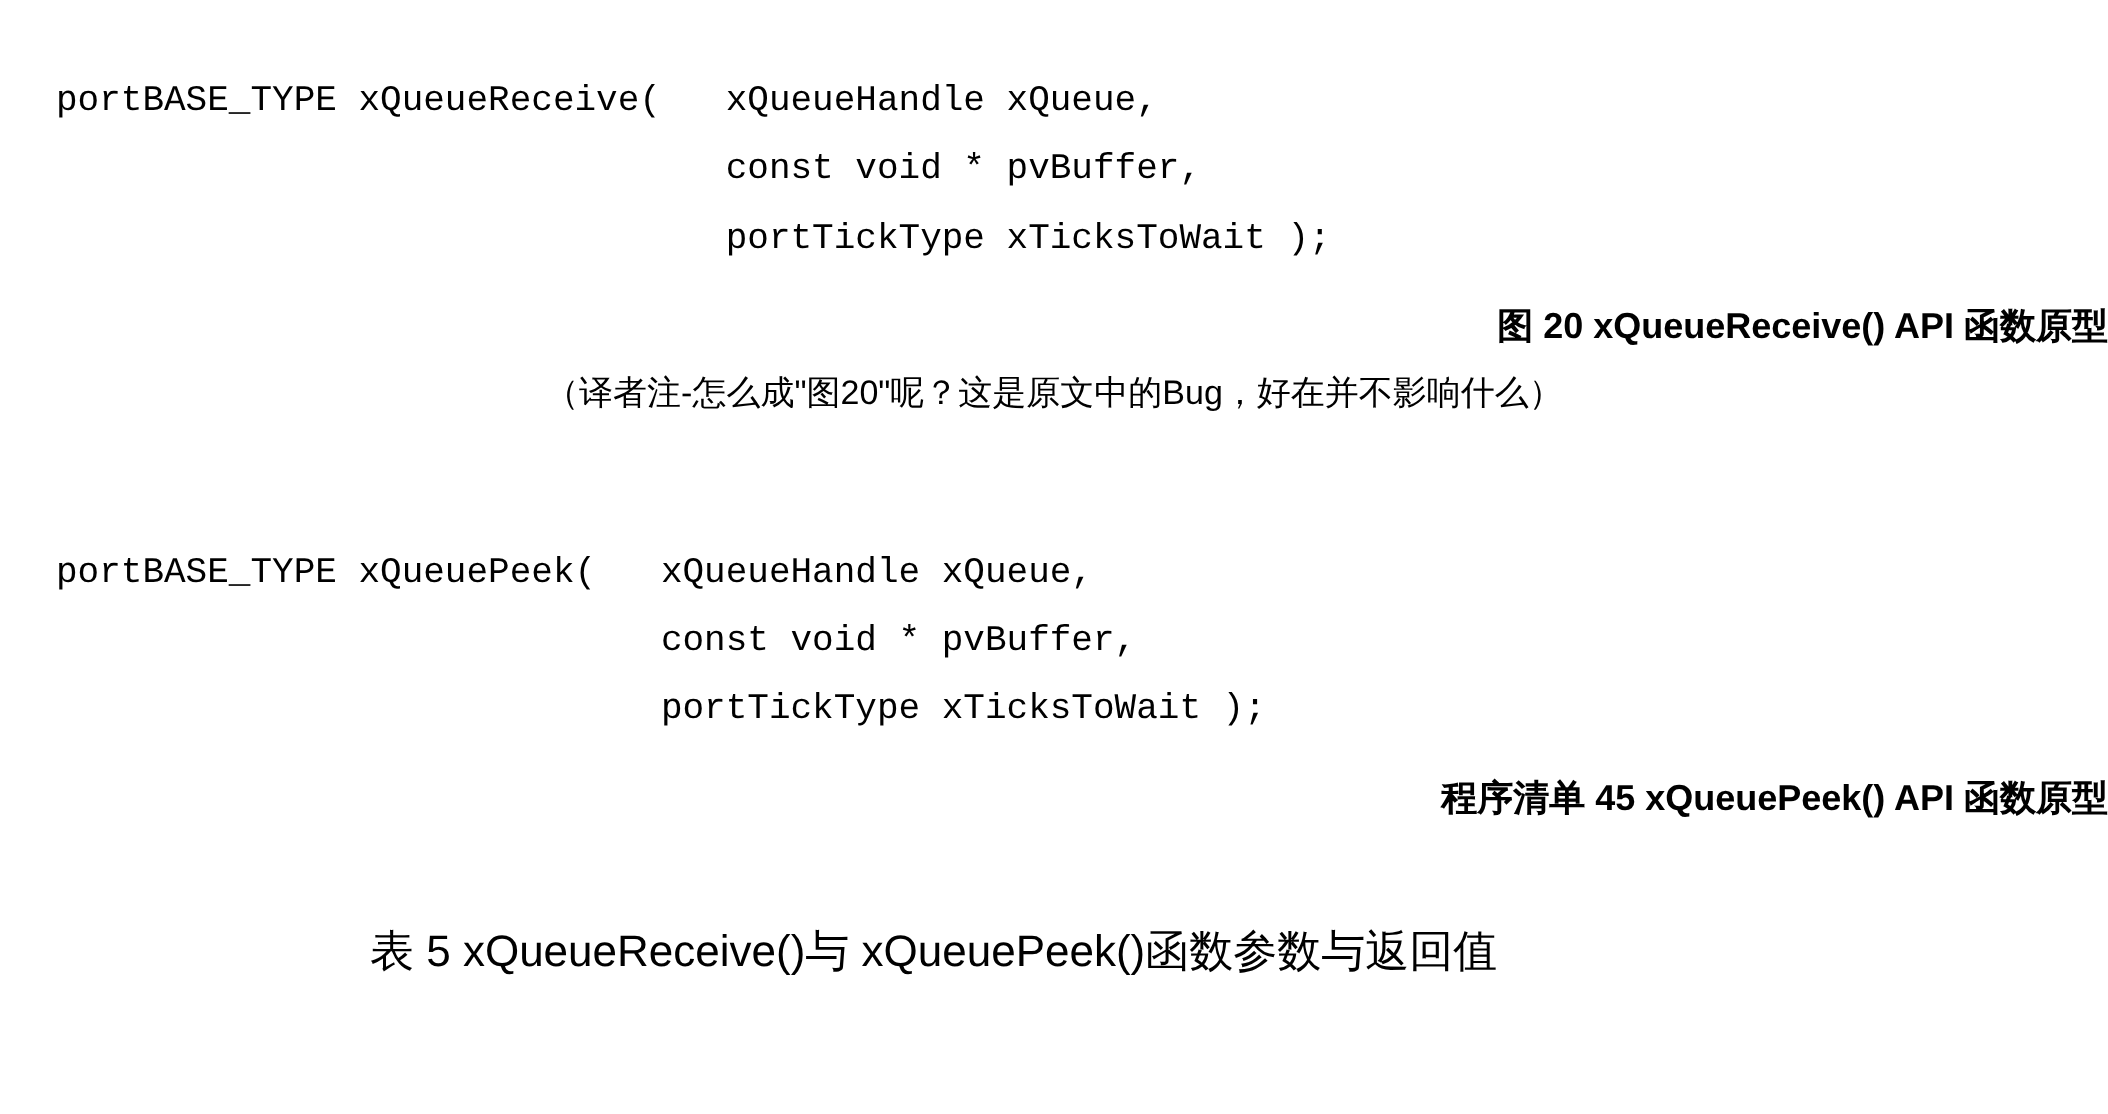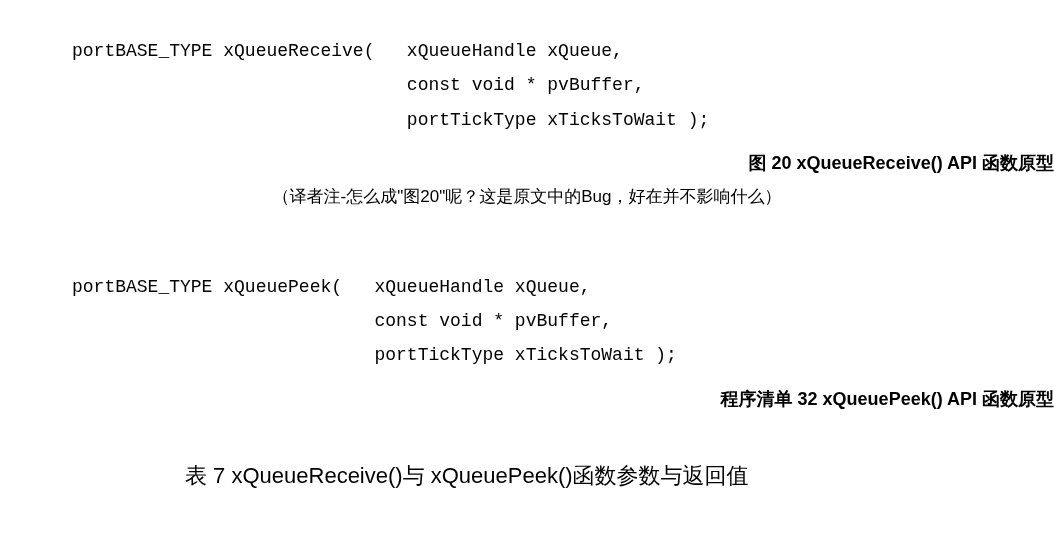--- a/index.html
+++ b/index.html
@@ -11,21 +11,20 @@
       height: 557px;
       box-sizing: border-box;
     }
     .code-block {
       font-family: "Courier New", Courier, monospace;
       font-size: 18px;
       color: #000;
       white-space: pre;
       line-height: 1.9;
       padding-left: 28px;
-      margin-left: 44px;
     }
     .caption {
       text-align: right;
       font-weight: bold;
       font-size: 18px;
       color: #000;
       margin-top: 14px;
       margin-bottom: 10px;
     }
     .note {
@@ -53,15 +52,15 @@
 <div class="caption">图 20   xQueueReceive() API 函数原型</div>
 
 <div class="note">（译者注-怎么成"图20"呢？这是原文中的Bug，好在并不影响什么）</div>
 
 <div class="code-block">
 <span>portBASE_TYPE xQueuePeek(   xQueueHandle xQueue,</span>
 <span>                            const void * pvBuffer,</span>
 <span>                            portTickType xTicksToWait );</span>
 </div>
 
-<div class="caption">程序清单 32   xQueuePeek() API 函数原型</div>
+<div class="caption">程序清单 45   xQueuePeek() API 函数原型</div>
 
-<div class="table-title">表 7   xQueueReceive()与 xQueuePeek()函数参数与返回值</div>
+<div class="table-title">表 5   xQueueReceive()与 xQueuePeek()函数参数与返回值</div>
 
 </body></html>

